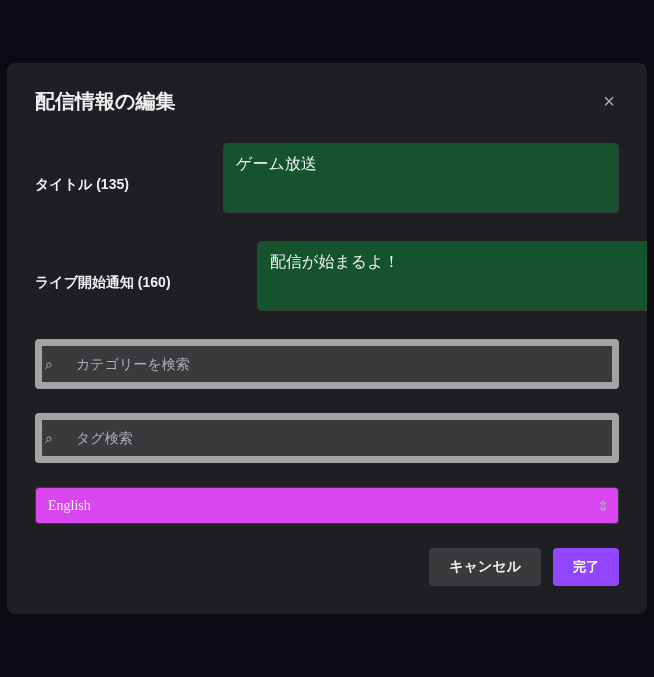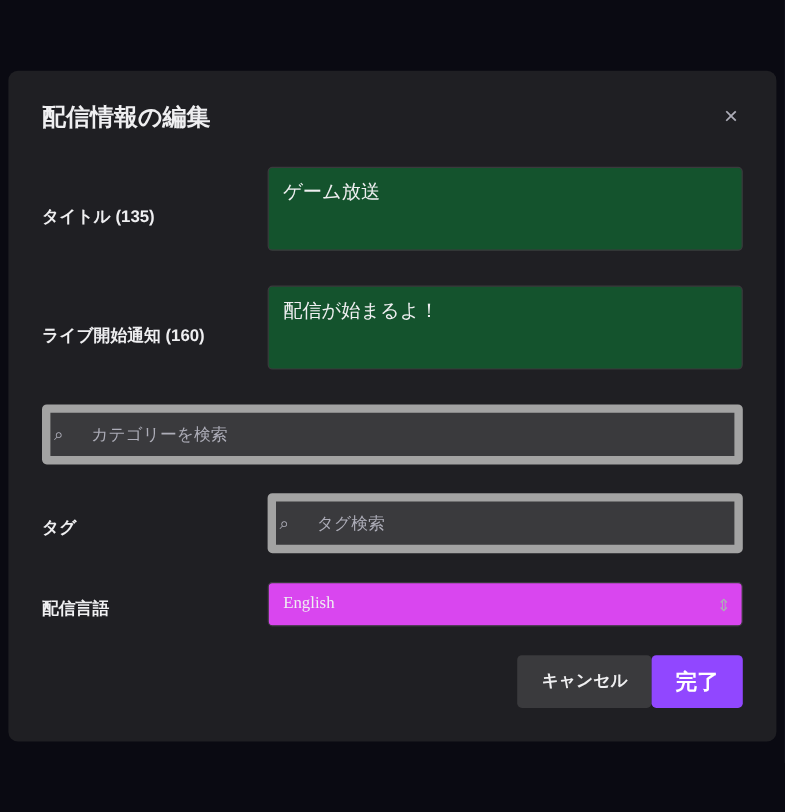--- a/index.html
+++ b/index.html
@@ -112,20 +112,21 @@
       outline: none;
       font-family: inherit;
     }
 
     .title-textarea {
       height: 70px;
     }
 
     .notification-textarea {
       height: 70px;
+      margin-left: 34px;
     }
 
     .search-input-wrapper {
       position: relative;
       width: 100%;
     }
 
     .search-icon-el {
       position: absolute;
       left: 10px;
@@ -177,41 +178,42 @@
       top: 50%;
       transform: translateY(-50%);
       pointer-events: none;
       color: #adadb8;
       font-size: 14px;
     }
 
     .modal-footer {
       display: flex;
       justify-content: flex-end;
+      gap: 12px;
       margin-top: 12px;
     }
 
     .btn-cancel {
       background: #3a3a3d;
       border: none;
       border-radius: 4px;
       color: #efeff1;
       font-size: 14px;
       font-weight: 600;
       padding: 10px 20px;
       cursor: pointer;
       font-family: inherit;
     }
 
     .btn-done {
       background: #9147ff;
       border: none;
       border-radius: 4px;
       color: #ffffff;
-      font-size: 18px;
+      font-size: 13px;
       font-weight: 600;
       padding: 10px 20px;
       cursor: pointer;
       font-family: inherit;
     }
   </style>
 </head>
 <body>
 
 <div class="modal-overlay">
@@ -243,35 +245,29 @@
     <div class="form-section">
       <div class="form-input-col">
         <div class="search-input-wrapper">
           <span class="search-icon-el">⌕</span>
           <input type="text" class="search-input" placeholder="カテゴリーを検索" style="">
         </div>
       </div>
     </div>
 
     <div class="form-section">
-      <div class="form-label-col">
-        <span class="form-label">タグ</span>
-      </div>
       <div class="form-input-col">
         <div class="search-input-wrapper">
           <span class="search-icon-el">⌕</span>
           <input type="text" class="search-input" placeholder="タグ検索" style="">
         </div>
       </div>
     </div>
 
     <div class="form-section">
-      <div class="form-label-col">
-        <span class="form-label">配信言語</span>
-      </div>
       <div class="form-input-col">
         <div class="select-wrapper">
           <select class="lang-select">
             <option value="english">English</option>
             <option value="japanese">日本語</option>
             <option value="chinese">中文</option>
             <option value="korean">한국어</option>
             <option value="spanish">Español</option>
             <option value="french">Français</option>
             <option value="german">Deutsch</option>

